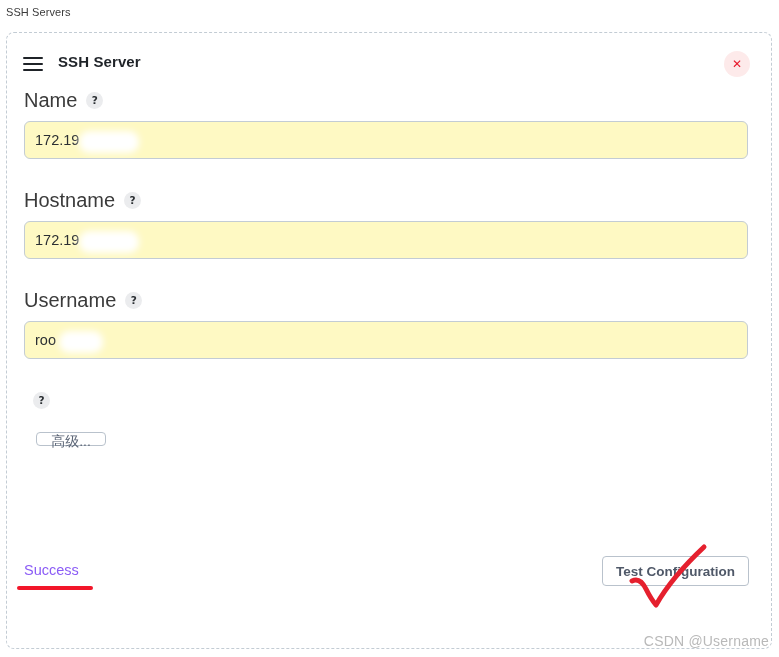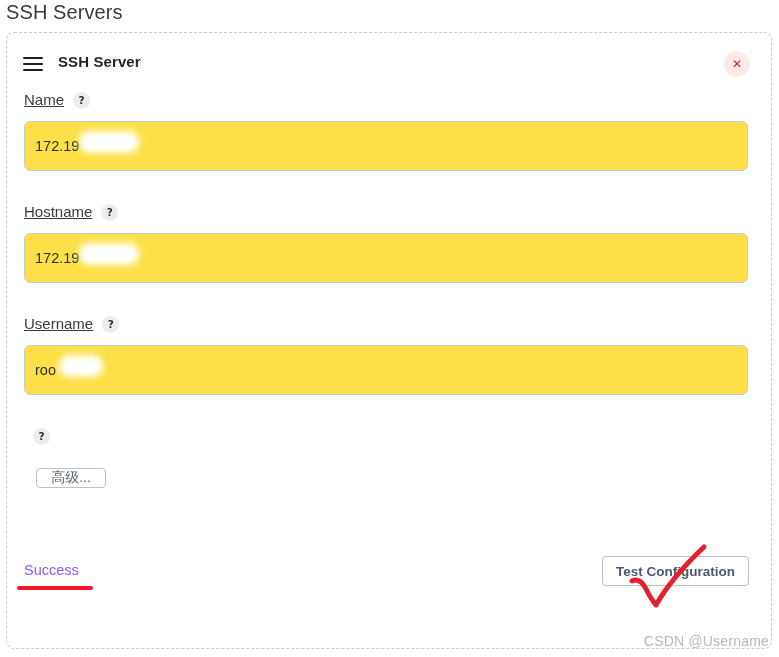--- a/index.html
+++ b/index.html
@@ -15,21 +15,21 @@
     font-family: "Liberation Sans", "DejaVu Sans", sans-serif;
     color: #24292f;
     overflow: hidden;
   }
 
   
   .page-heading {
     position: absolute;
     left: 6px;
     top: 2px;
-    font-size: 20px;
+    font-size: 11px;
     color: #3b3b3b;
     letter-spacing: 0.1px;
     line-height: 20px;
   }
 
   
   .ssh-card {
     position: absolute;
     left: 6px;
     top: 32px;
@@ -107,48 +107,47 @@
     width: 100%;
   }
   .field { position: relative; margin: 0 0 0 0; }
   .field-label-row {
     display: flex;
     align-items: center;
     padding-left: 17px;
     height: 22px;
   }
   .field-label {
-    font-size: 15px;
+    font-size: 20px;
     color: #3b3b3b;
     line-height: 20px;
-    text-decoration: underline;
   }
   .help-badge {
     display: inline-flex;
     align-items: center;
     justify-content: center;
     width: 17px;
     height: 17px;
     border-radius: 50%;
     background: #ebecee;
     color: #2b2f33;
     font-size: 10.5px;
     font-weight: bold;
     margin-left: 9px;
     cursor: pointer;
     font-family: "DejaVu Sans", sans-serif;
   }
   .text-input {
     display: block;
     margin: 10px 0 0 17px;
     width: 724px;
-    height: 50px;
+    height: 38px;
     border: 1px solid #c3ccd4;
     border-radius: 6px;
-    background: #fde047;
+    background: #fef9c3;
     font-size: 14.5px;
     font-family: "Liberation Sans", "DejaVu Sans", sans-serif;
     color: #2b2f33;
     padding: 4px 10px;
     outline: none;
   }
   
   .masked-overlay {
     position: absolute;
     border-radius: 10px;
@@ -162,21 +161,21 @@
   .sp-user   { margin-top: 30px; }
   .sp-dir    { margin-top: 30px; }
 
   
   .advanced-row {
     margin-top: 21px;
     padding-left: 29px;
   }
   .btn-advanced {
     min-width: 70px;
-    height: 20px;
+    height: 14px;
     padding: 0 12px;
     border: 1px solid #b9c2cc;
     border-radius: 4px;
     background: #ffffff;
     color: #5a6475;
     font-size: 14px;
     font-family: "Liberation Sans", "DejaVu Sans", sans-serif;
     cursor: pointer;
   }
 

